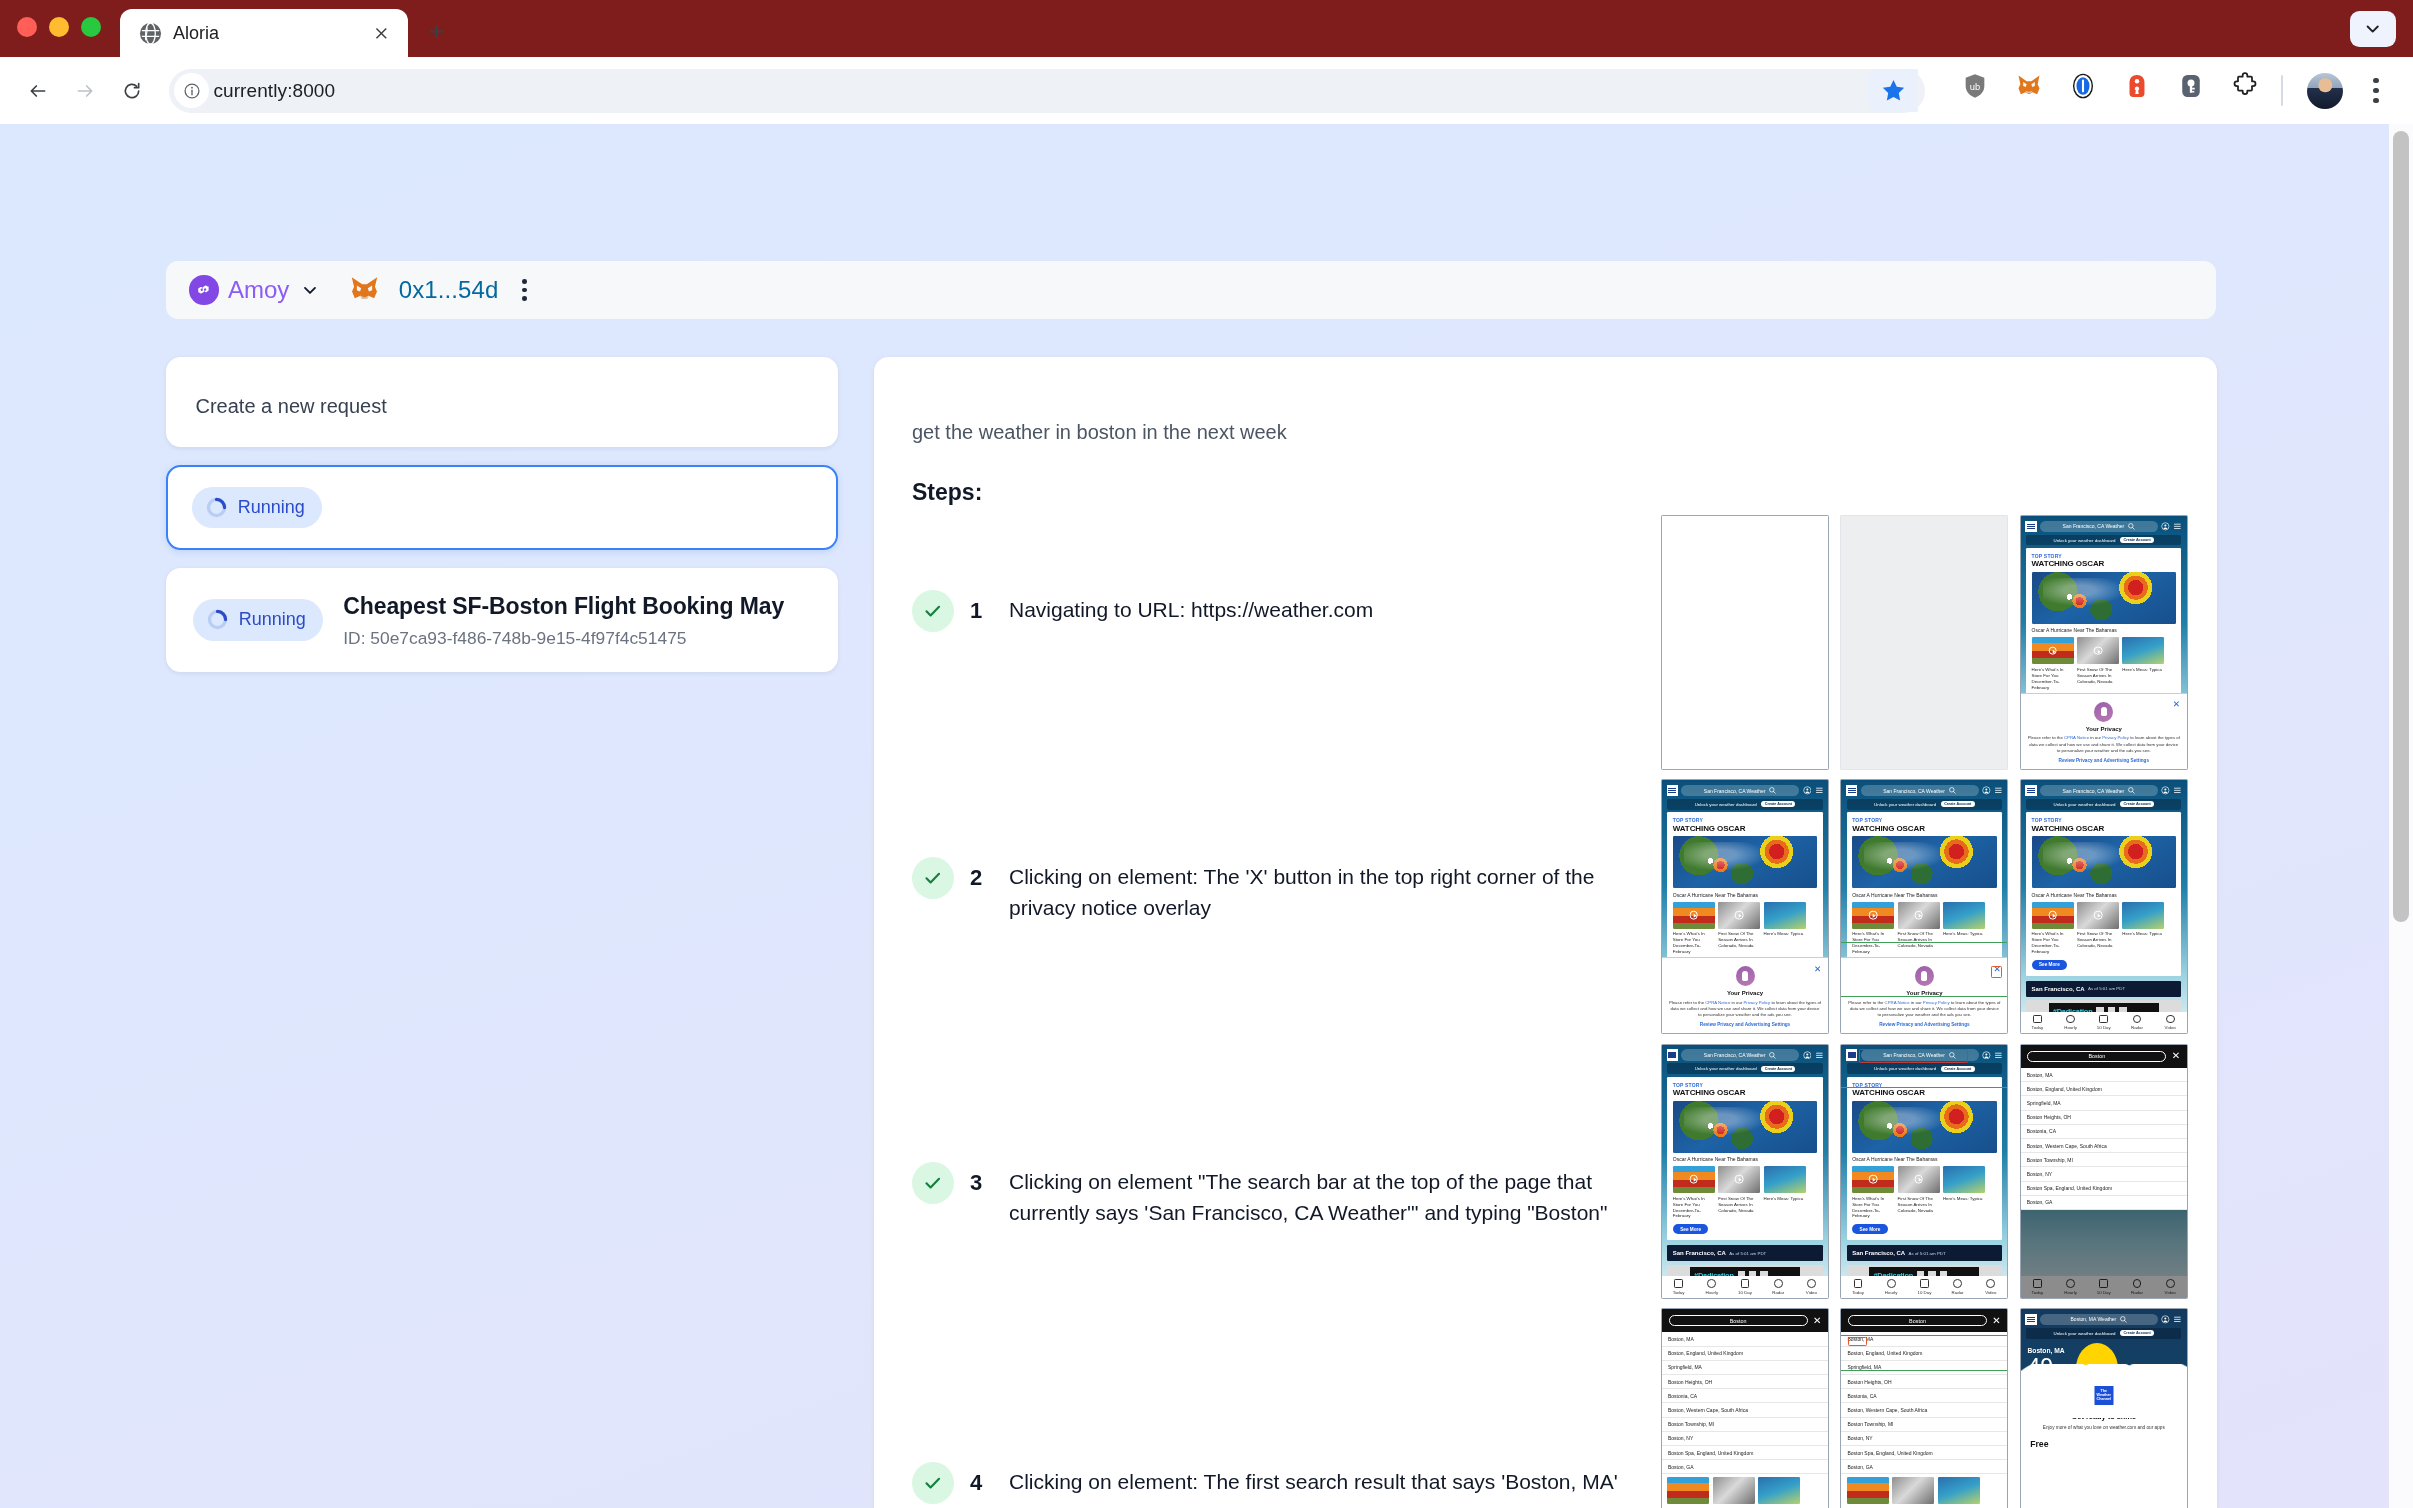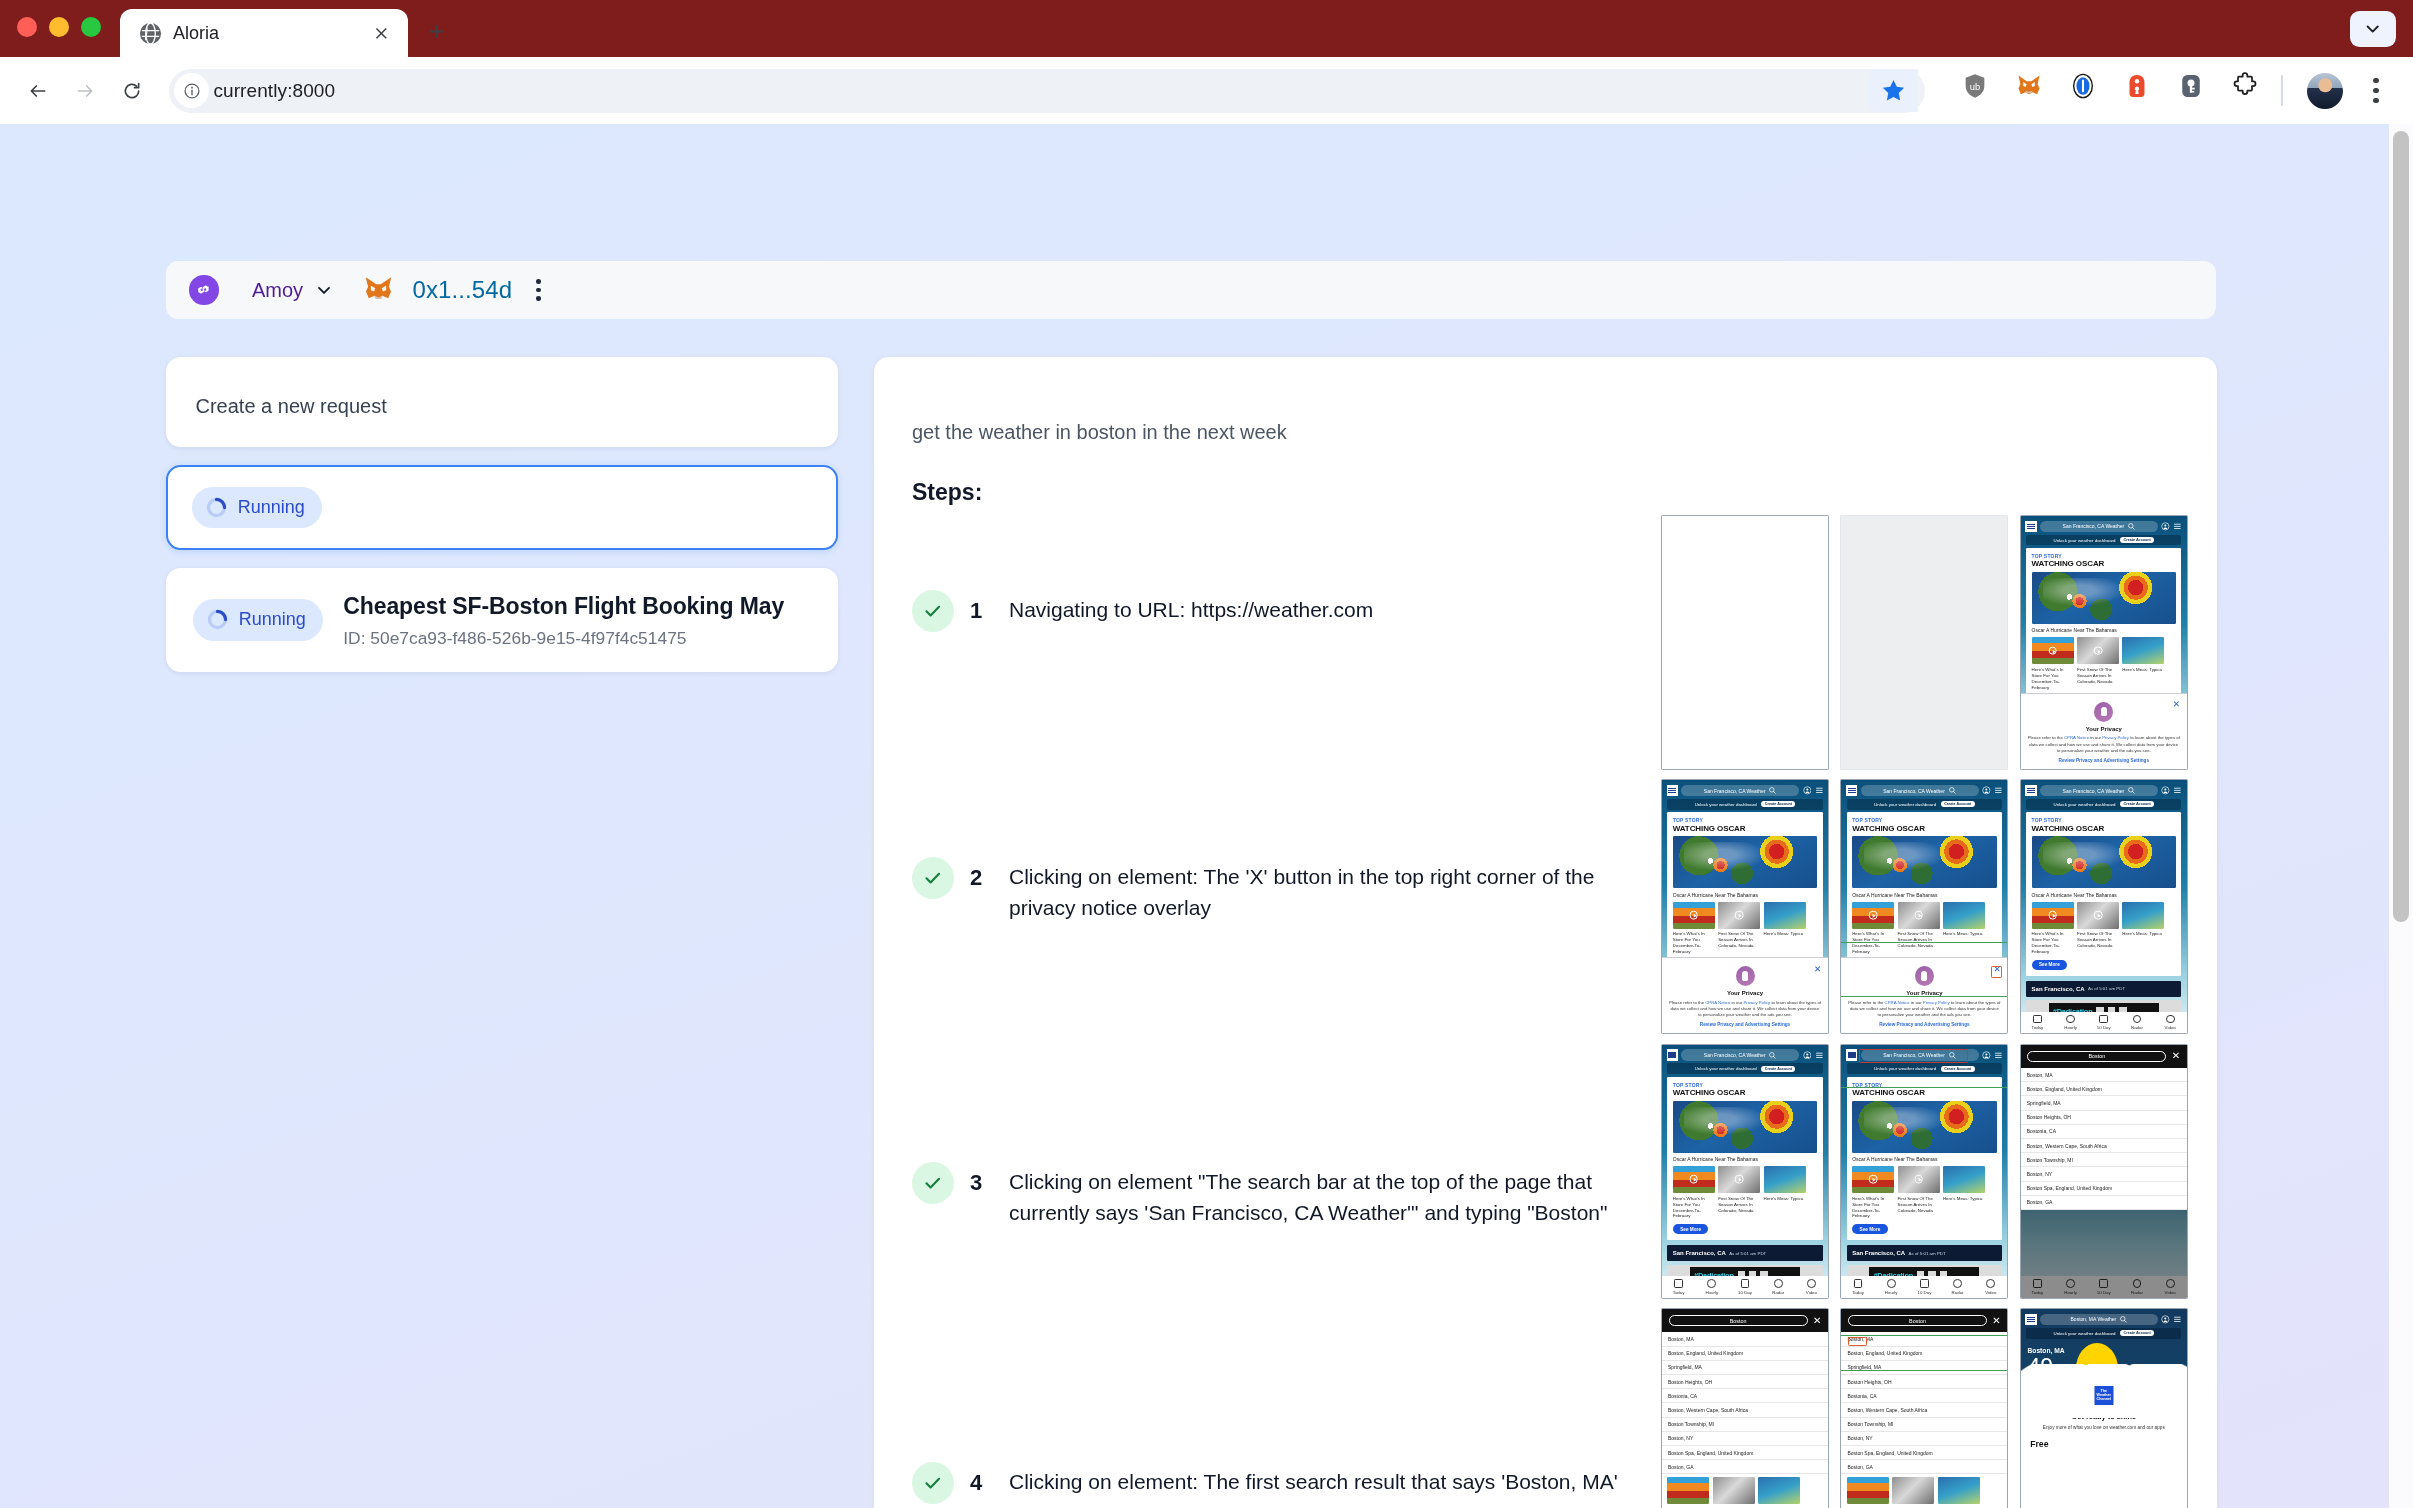--- a/index.html
+++ b/index.html
@@ -77,21 +77,21 @@
   .scrollbar-track { position:absolute; right:0; top:0; width: 24px; height: 1384px; background:#fbfbfd; }
   .scrollbar-thumb { position:absolute; right: 4px; top: 6.7px; width: 16px; height: 791px; background:#c3c3c3; border-radius: 8px; }
 
   .wallet-bar {
     position:absolute; left: 166px; top: 137px; width: 2050px; height: 58px;
     background: #f7f8fa; border-radius: 12px;
     display:flex; align-items:center; gap: 9.4px; padding-left: 23px;
   }
   .chain-ico { width: 29.5px; height: 29.5px; border-radius:50%; background:#8247e5; display:flex; align-items:center; justify-content:center; flex:none;}
   .chain-ico svg { width: 17.4px; height: 17.4px; }
-  .wallet-label { font-size: 20px; color: #4c1d95; margin-left: 24px; }
+  .wallet-label { font-size: 24px; color: #8b5cf6; }
   .chev { width: 20px; height: 20px; margin-left: 1.3px; }
   .fox { width: 31px; height: 28px; margin-left: 20px; flex:none;}
   .wallet-addr { font-size: 24px; color:#0369a1; letter-spacing:0.1px;margin-left:9px; }
   .wallet-kebab { display:flex; flex-direction:column; gap:4px; margin-left: 14.7px; }
   .wallet-kebab i { width: 4.7px; height: 4.7px; background:#1f2937; border-radius:50%; }
 
   
   .sidebar { position:absolute; left: 166px; top: 233px; width: 672px; }
   .card {
     background:#fff; border-radius: 14.7px; box-shadow: 0 1.3px 4px rgba(20,40,90,.07);
@@ -405,21 +405,21 @@
       <div class="card req-card">
         <div class="badge">
           <svg class="spinner" viewBox="0 0 24 24">
             <circle cx="12" cy="12" r="8.4" stroke="#b9ccf6" stroke-width="3.4" fill="none"></circle>
             <path d="M12 3.6a8.4 8.4 0 0 1 8.4 8.4" stroke="#2b4bc9" stroke-width="3.4" fill="none" stroke-linecap="round"></path>
           </svg>
           <span class="badge-text">Running</span>
         </div>
         <div class="req-body">
           <div class="req-title">Cheapest SF-Boston Flight Booking May</div>
-          <div class="req-id">ID: 50e7ca93-f486-526b-9e15-4f97f4c51475</div>
+          <div class="req-id">ID: 50e7ca93-f486-748b-9e15-4f97f4c51475</div>
         </div>
       </div>
     </div>
 
     <div class="main-card">
       <div class="main-desc">get the weather in boston in the next week</div>
       <div class="steps-head">Steps:</div>
 
       <div class="steps-wrap">
 

